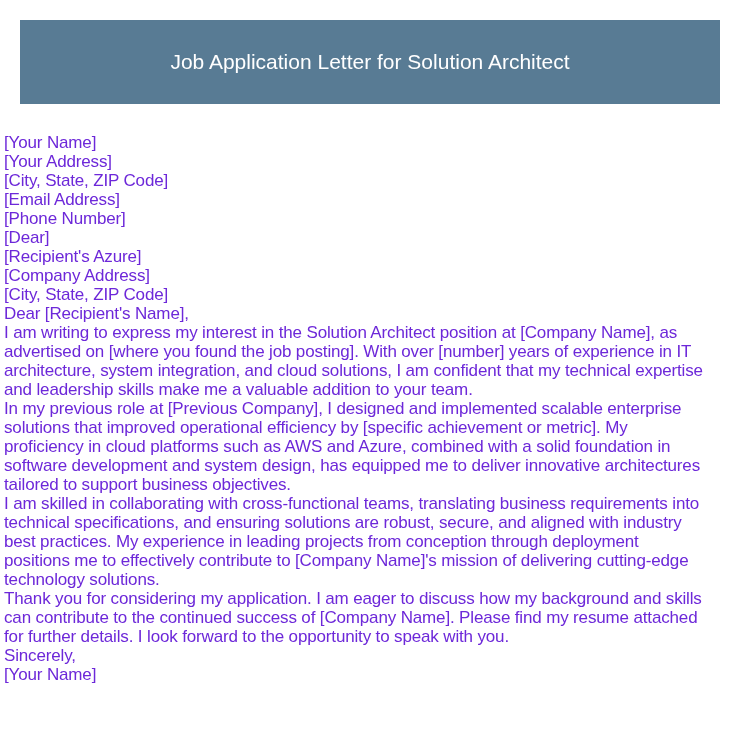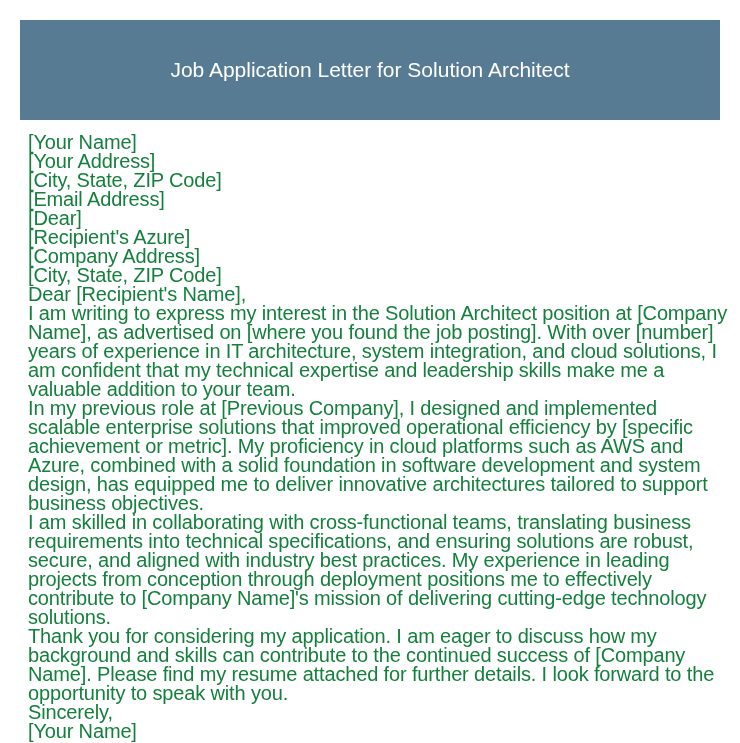--- a/index.html
+++ b/index.html
@@ -12,39 +12,39 @@
       height: 743px;
       position: relative;
       overflow: hidden;
       font-family: "Liberation Sans", "DejaVu Sans", sans-serif;
     }
     .header {
       position: absolute;
       left: 20px;
       top: 20px;
       width: 700px;
-      height: 100px;
+      height: 84px;
       background: #587b94;
       display: flex;
       align-items: center;
       justify-content: center;
     }
     .header-title {
       color: #ffffff;
       font-size: 21px;
       letter-spacing: 0px;
       font-family: "Liberation Sans", "DejaVu Sans", sans-serif;
     }
     .letter {
       position: absolute;
-      left: 28px;
+      left: 4px;
       top: 133px;
       width: 702px;
-      color: #15803d;
-      font-size: 20px;
+      color: #6d28d9;
+      font-size: 17px;
       line-height: 19px;
       letter-spacing: -0.15px;
     }
     .line, .para {
       margin: 0;
       padding: 0;
       display: block;
     }
   </style>
 </head>
@@ -53,20 +53,21 @@
 <div class="header">
   <div class="header-title">Job Application Letter for Solution Architect</div>
 </div>
 
 <div class="letter">
   <div>
     <span class="line">[Your Name]</span>
     <span class="line">[Your Address]</span>
     <span class="line">[City, State, ZIP Code]</span>
     <span class="line">[Email Address]</span>
+    <span class="line">[Phone Number]</span>
     <span class="line">[Dear]</span>
   </div>
   <div>
     <span class="line">[Recipient's Azure]</span>
     <span class="line">[Company Address]</span>
     <span class="line">[City, State, ZIP Code]</span>
   </div>
   <span class="line">Dear [Recipient's Name],</span>
   <p class="para">I am writing to express my interest in the Solution Architect position at [Company Name], as advertised on [where you found the job posting]. With over [number] years of experience in IT architecture, system integration, and cloud solutions, I am confident that my technical expertise and leadership skills make me a valuable addition to your team.</p>
   <p class="para">In my previous role at [Previous Company], I designed and implemented scalable enterprise solutions that improved operational efficiency by [specific achievement or metric]. My proficiency in cloud platforms such as AWS and Azure, combined with a solid foundation in software development and system design, has equipped me to deliver innovative architectures tailored to support business objectives.</p>

